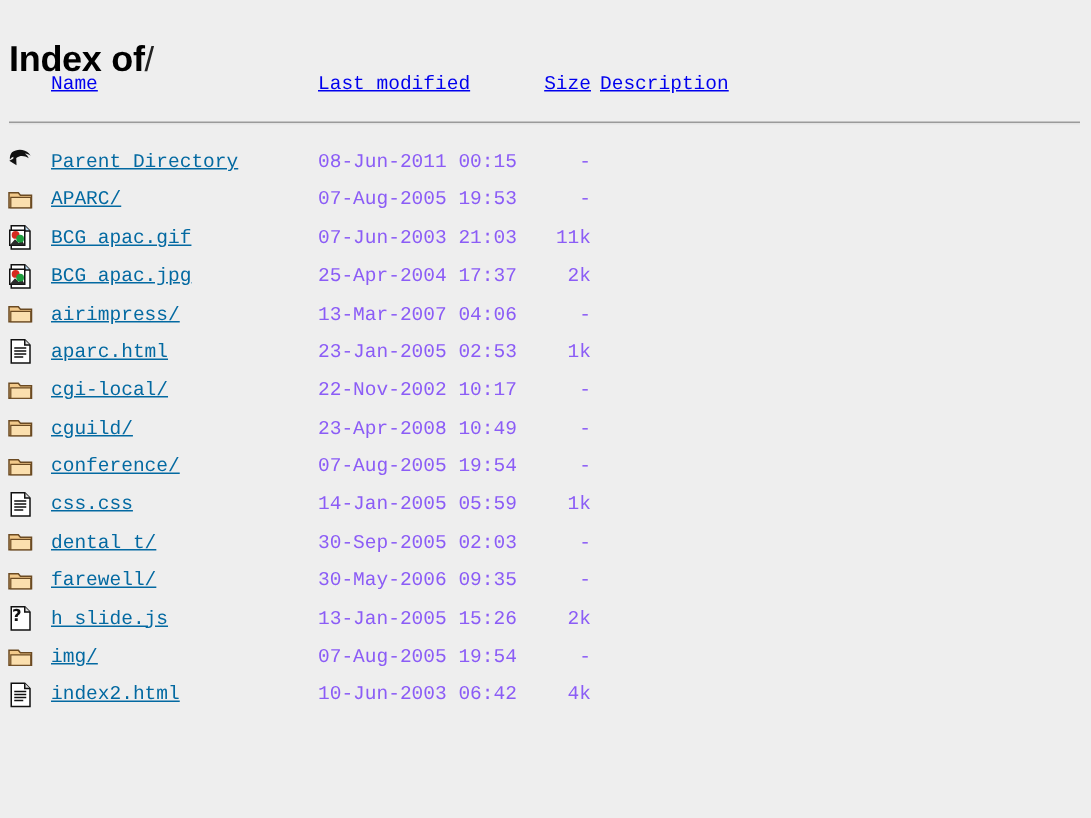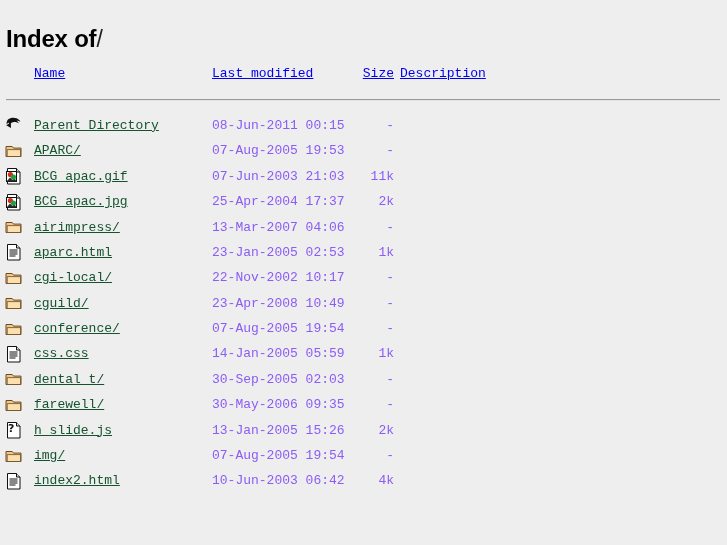--- a/index.html
+++ b/index.html
@@ -36,21 +36,21 @@
   .title .slash {
     font-weight: normal;
     font-size: 23px;
     color: #222222;
   }
 
   
   .listing {
     position: absolute;
     left: 0px;
-    top: 62px;
+    top: 44px;
     width: 727px;
     font-family: "Liberation Mono", monospace;
     font-size: 13px;
     line-height: 13px;
     border-collapse: collapse;
   }
   .listing tr { height: 25.4px; }
   .listing td, .listing th {
     padding: 0;
     margin: 0;
@@ -63,21 +63,21 @@
   .col-icon  { width: 30px; padding-left: 4px !important; }
   .col-name  { width: 178px; }
   .col-date  { width: 140px; }
   .col-size  { width: 42px; text-align: right !important; padding-right: 6px !important; }
   .col-desc  { width: auto; }
 
   .hdr-row { height: 22px; }
   .hdr-row td { padding-bottom: 2px !important; }
 
   a.lnk {
-    color: #14532d;
+    color: #0369a1;
     text-decoration: underline;
     font-family: "Liberation Mono", monospace;
     font-size: 13px;
     white-space: pre;
   }
   .hdr-link {
     color: #0000EE;
     text-decoration: underline;
     font-family: "Liberation Mono", monospace;
     font-size: 13px;

